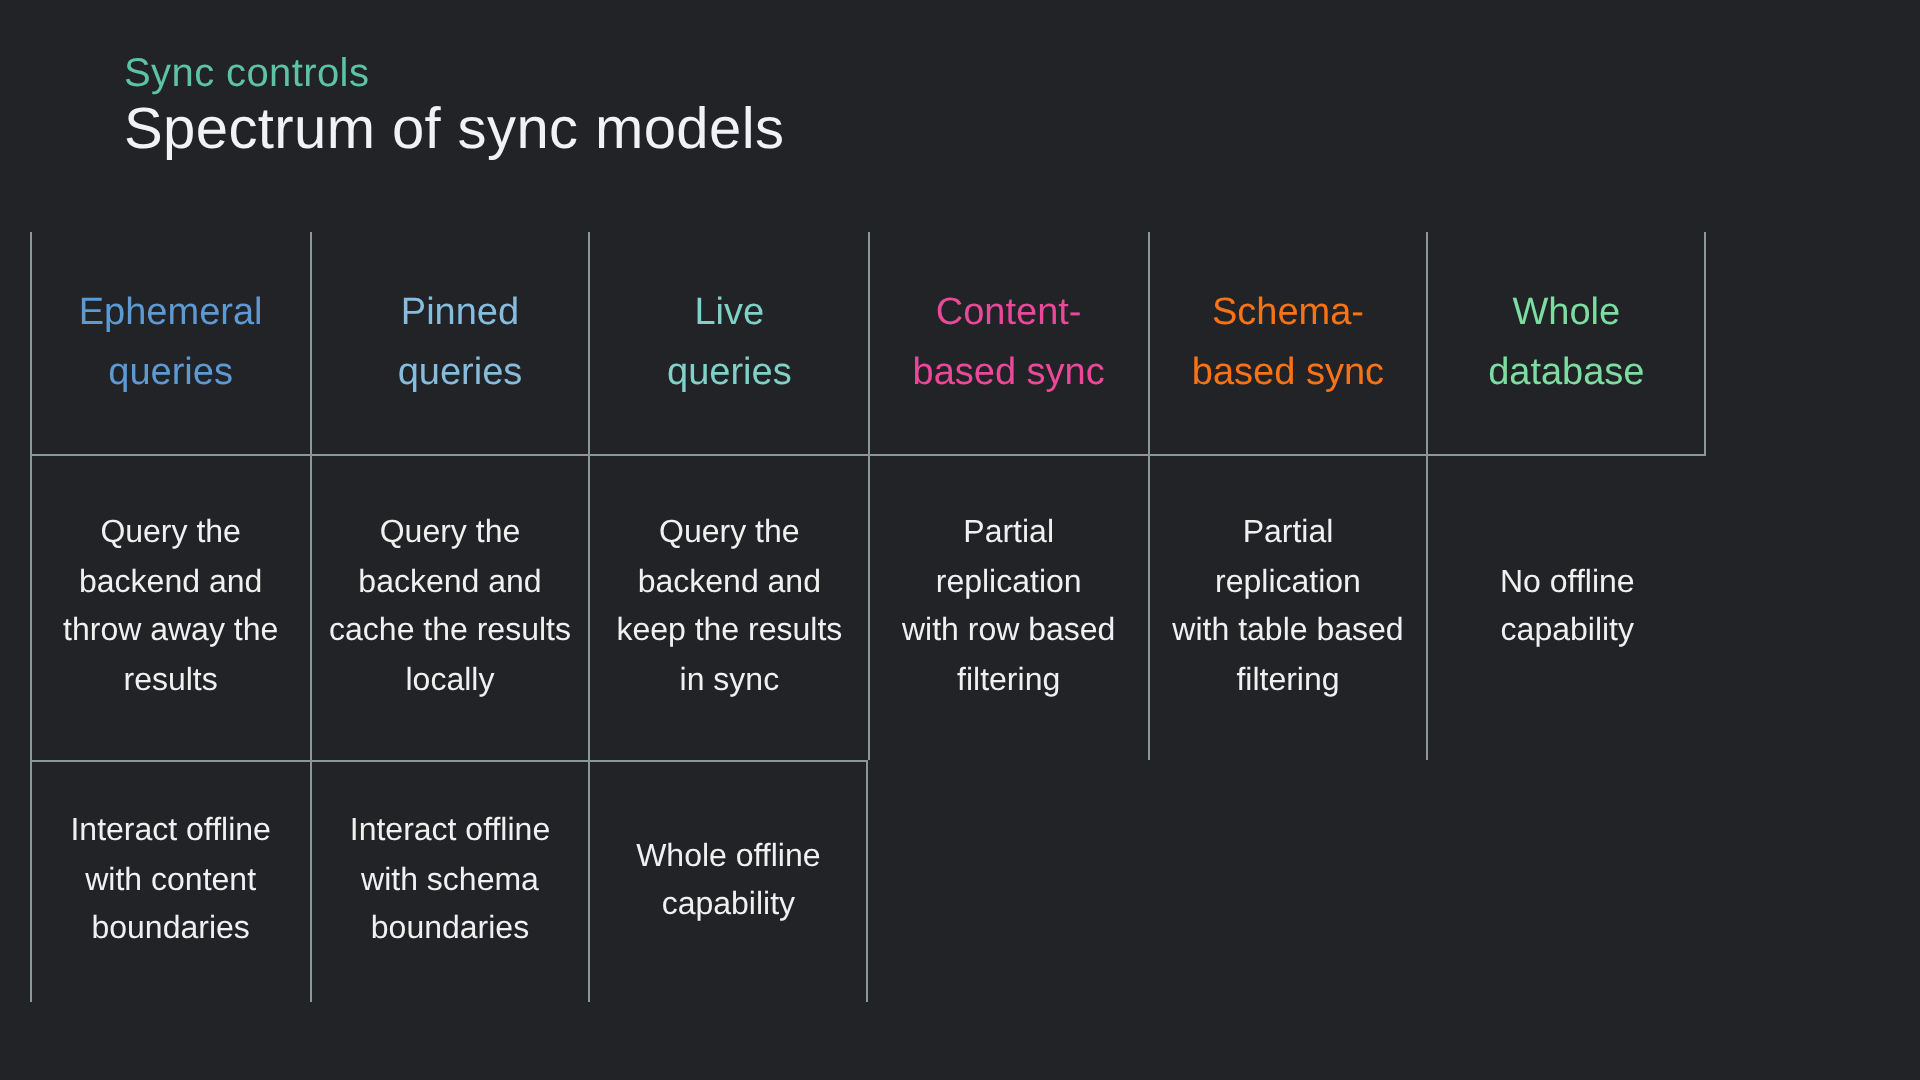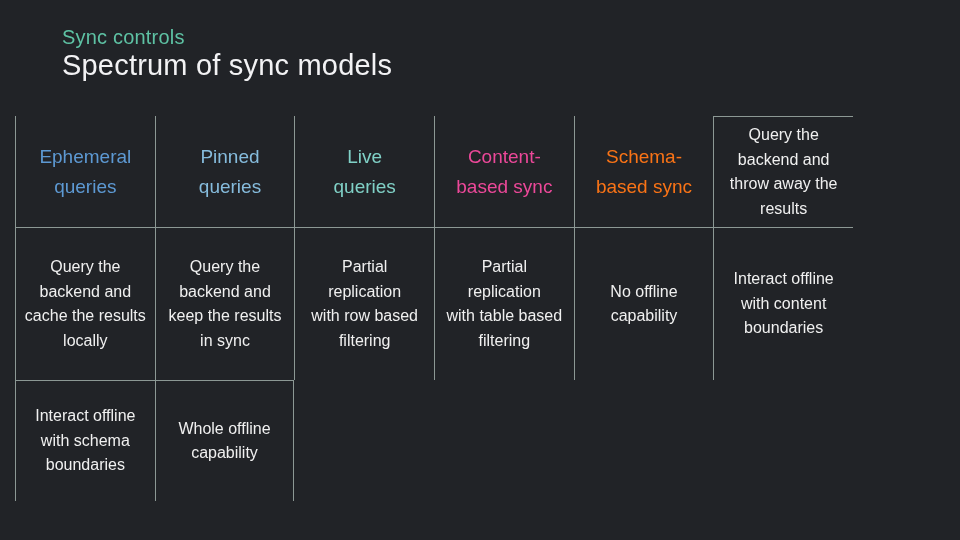--- a/index.html
+++ b/index.html
@@ -88,20 +88,22 @@
     <div class="cell header" style="color: rgb(93, 153, 211);">Ephemeral
 queries</div>
     <div class="cell header" style="color: rgb(134, 188, 221); padding-left: 18px;">Pinned
 queries</div>
     <div class="cell header" style="color: rgb(128, 209, 199);">Live
 queries</div>
     <div class="cell header" style="color: #ec4899;">Content-
 based sync</div>
     <div class="cell header" style="color: #f97316;">Schema-
 based sync</div>
+    <div class="cell header last" style="color: rgb(125, 221, 160);">Whole
+database</div>
 
     <div class="cell body body-row">Query the
 backend and
 throw away the
 results</div>
     <div class="cell body body-row">Query the
 backend and
 cache the results
 locally</div>
     <div class="cell body body-row">Query the

